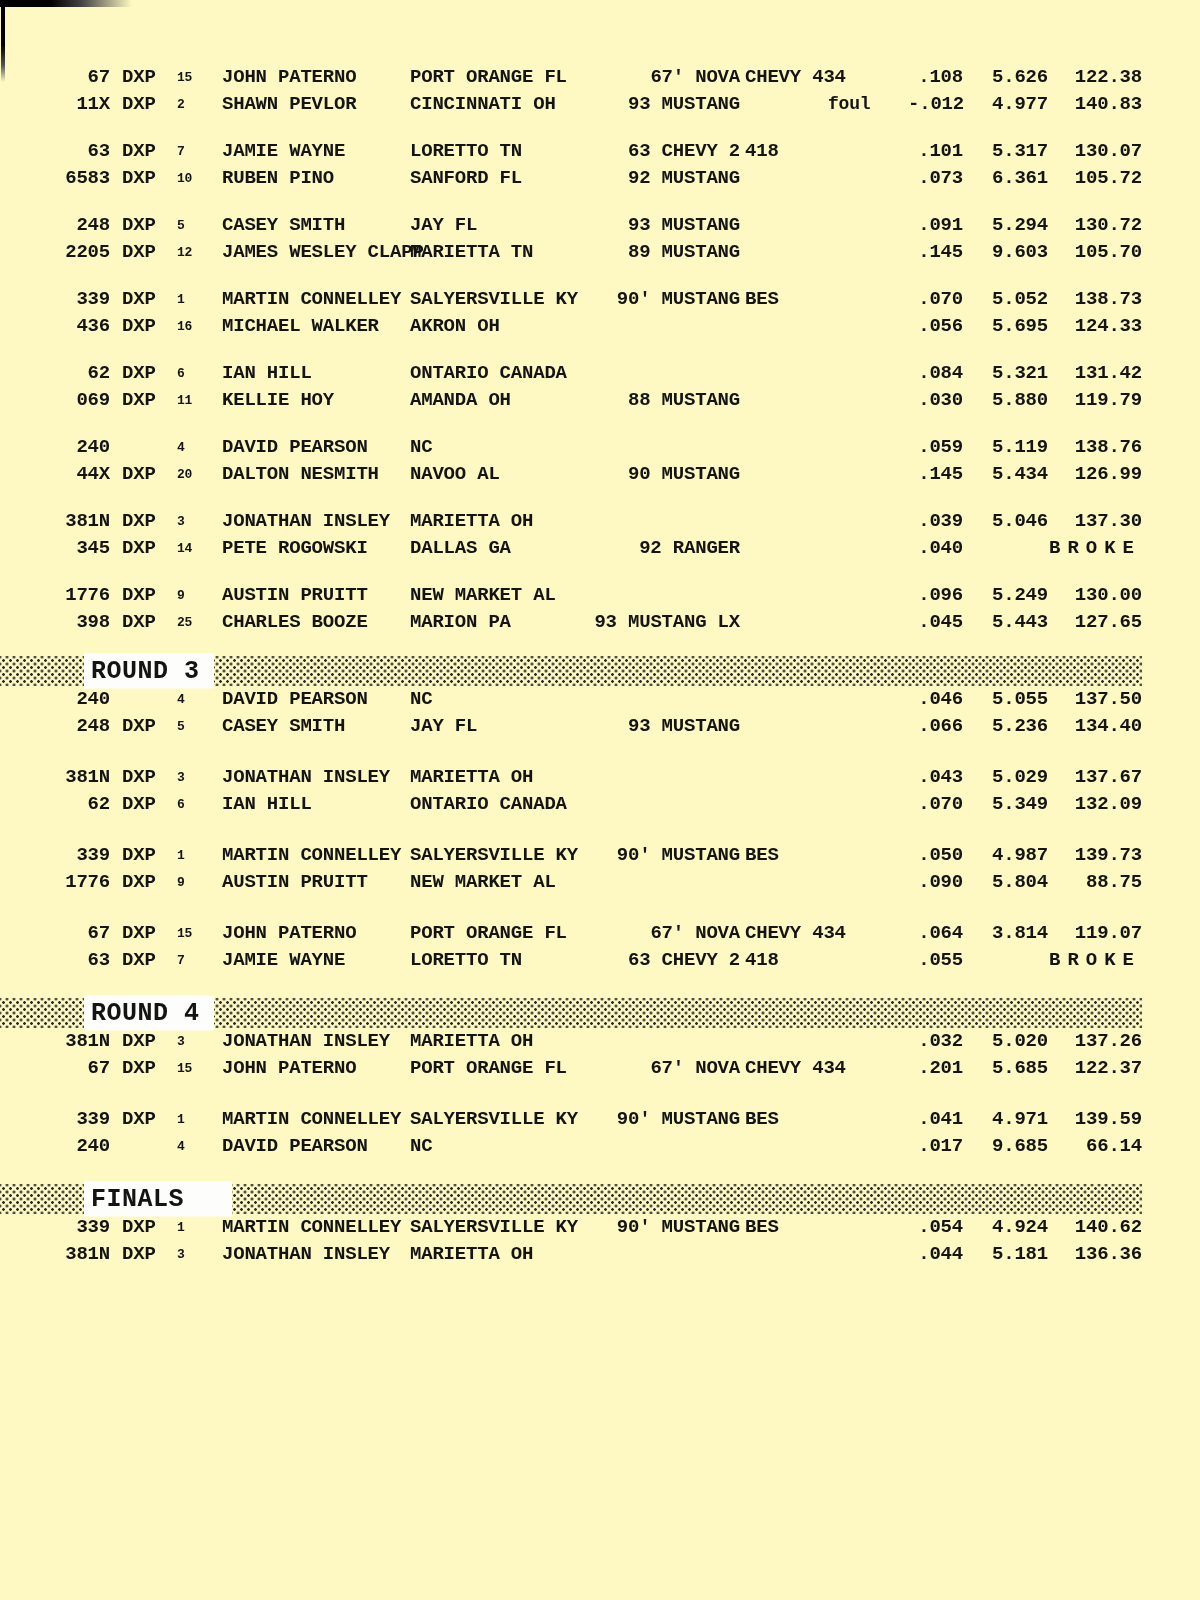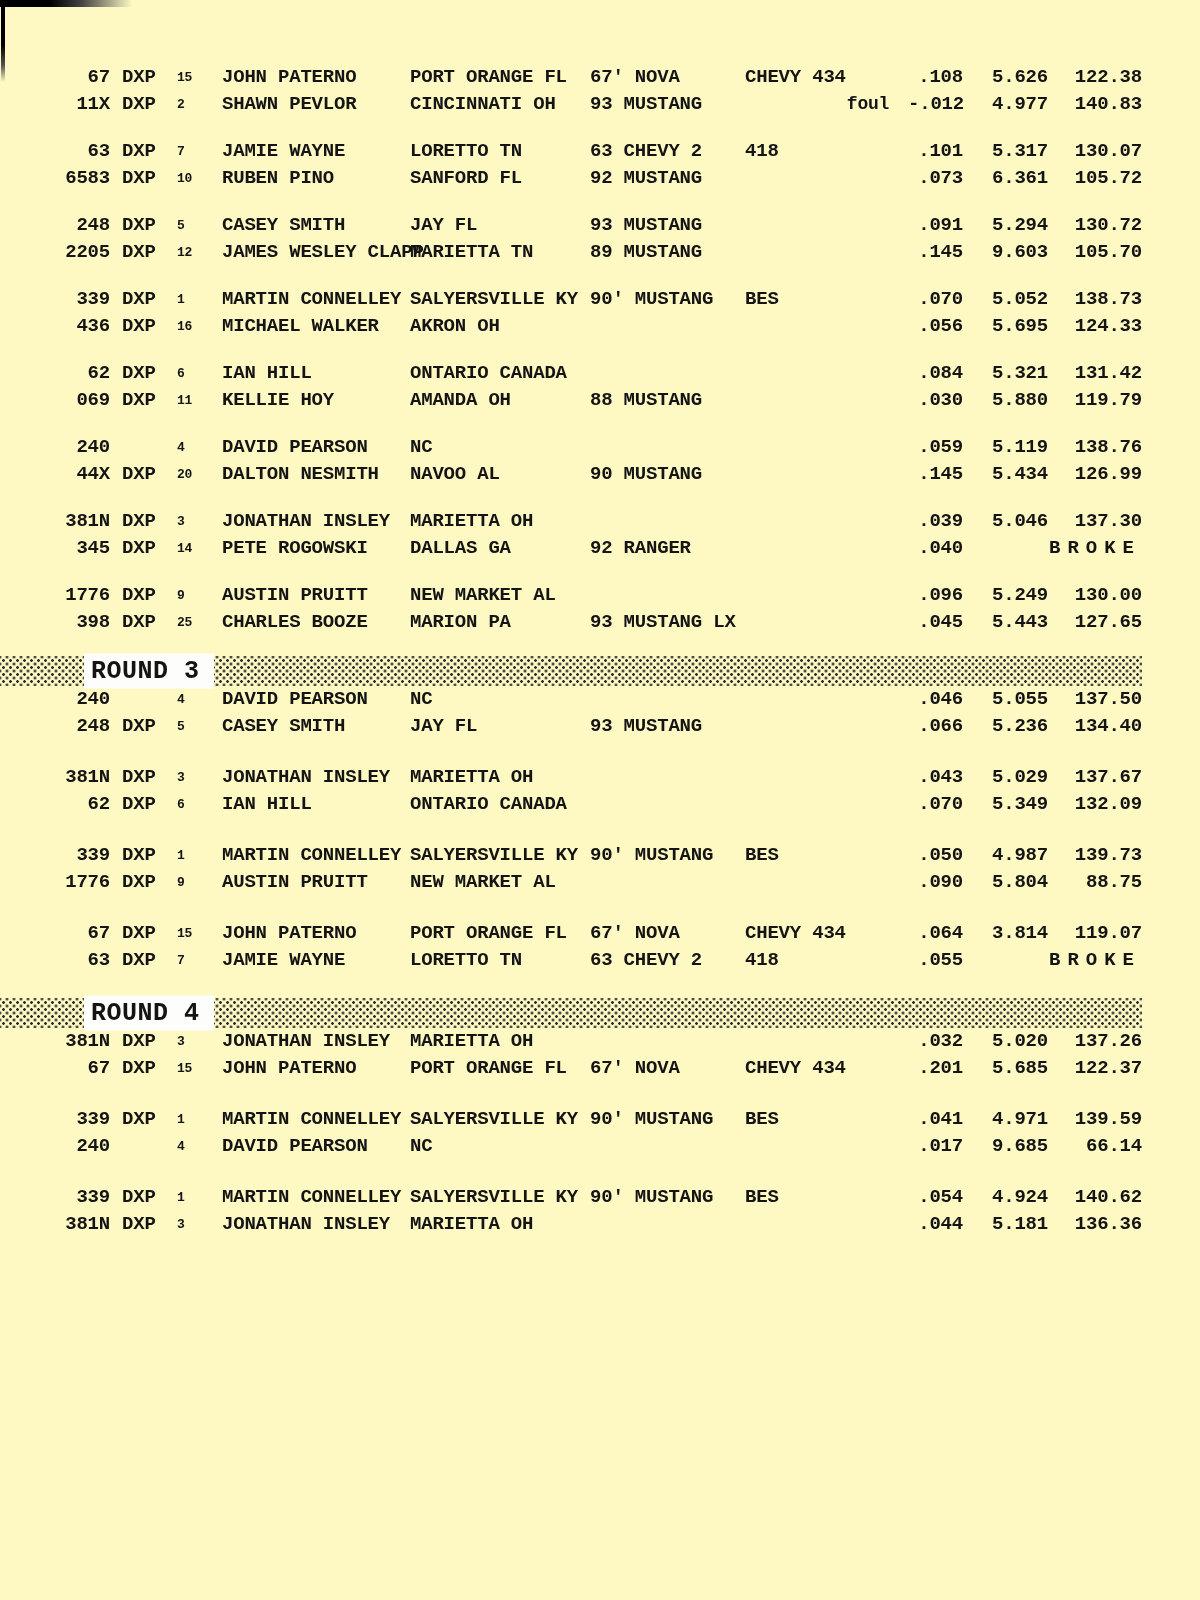--- a/index.html
+++ b/index.html
@@ -65,23 +65,23 @@
     font-weight: 700;
     font-size: 19px;
     letter-spacing: -0.2px;
   }
   .c { white-space: nowrap; overflow: visible; }
   .c.car      { text-align: right; }
   .c.cls      { padding-left: 12px; }
   .c.qual     { text-align: left; font-size: 13px; }
   .c.driver   { padding-left: 7px; }
   .c.hometown { padding-left: 5px; }
-  .c.vehicle  { padding-left: 5px; }
+  .c.vehicle  { padding-left: 5px; text-align: right; }
   .c.engine   { padding-left: 5px; }
-  .c.foul     { text-align: center; font-size: 18px; }
+  .c.foul     { text-align: left; font-size: 18px; }
   .c.rt, .c.et, .c.mph { text-align: right; }
   .broke {
     position: absolute;
     right: 8px;
     top: 0;
     letter-spacing: 7px;
     margin-right: -7px;
   }
 </style>
 </head>
@@ -493,20 +493,23 @@
             <div class="c vehicle"></div>
             <div class="c engine"></div>
             <div class="c foul"></div>
             <div class="c rt">.017</div>
             <div class="c et">9.685</div>
             <div class="c mph">66.14</div>
           </div>
         </div>
       </div>
       <div class="section s3">
+        <div class="band band-3">
+          <span class="band-label finals">FINALS</span>
+        </div>
         <div class="pair">
           <div class="row">
             <div class="c car">339</div>
             <div class="c cls">DXP</div>
             <div class="c qual">1</div>
             <div class="c driver">MARTIN CONNELLEY</div>
             <div class="c hometown">SALYERSVILLE  KY</div>
             <div class="c vehicle">90' MUSTANG</div>
             <div class="c engine">BES</div>
             <div class="c foul"></div>

